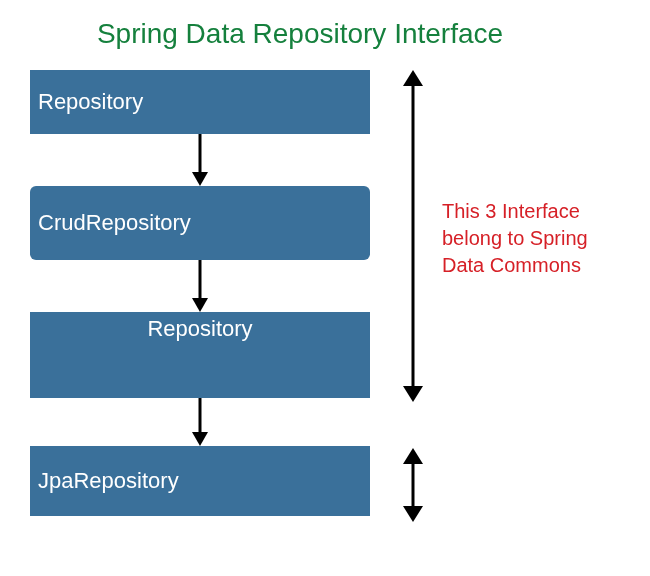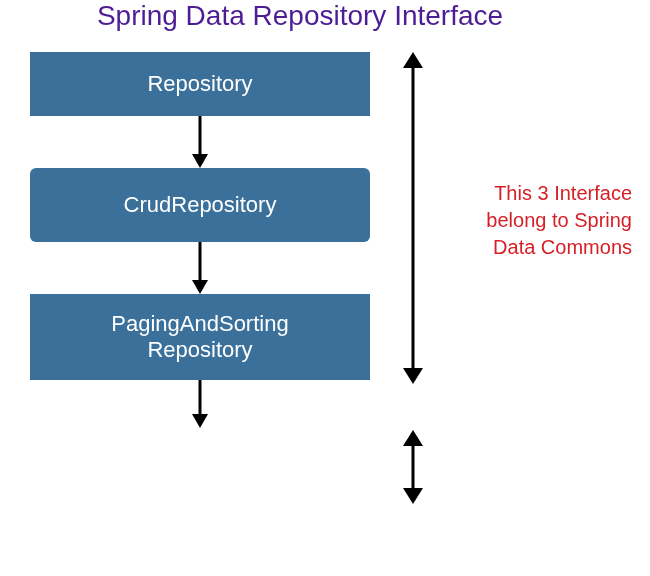--- a/index.html
+++ b/index.html
@@ -11,22 +11,23 @@
       font-family: "Myriad Pro", "Segoe UI", Arial, sans-serif;
       background: #ffffff;
       width: 650px;
       height: 576px;
       position: relative;
     }
     .title {
       font-size: 28px;
       font-weight: 400;
       text-align: center;
+      padding-top: 18px;
       padding-bottom: 8px;
-      color: #4c1d95;
+      color: #15803d;
       width: 480px;
       margin-left: 60px;
     }
     .diagram-container {
       position: relative;
       width: 100%;
       height: 510px;
     }
     .boxes-col {
       position: absolute;
@@ -34,21 +35,20 @@
       top: 12px;
       width: 340px;
     }
     .box {
       background: #3a709a;
       color: #ffffff;
       font-size: 22px;
       font-weight: 400;
       display: flex;
       align-items: center;
-      justify-content: center;
       text-align: center;
       line-height: 1.2;
       padding: 4px 8px;
     }
     .box-1 { height: 64px; }
     .box-2 { height: 74px; border-radius: 6px; }
     .box-3 { height: 86px; flex-direction: column; }
     .box-4 { height: 70px; }
     .arrow-conn {
       height: 52px;
@@ -78,21 +78,21 @@
       top: 378px;
       left: 0;
       height: 74px;
       width: 40px;
     }
     .annotation {
       position: absolute;
       color: #d62027;
       font-size: 20px;
       line-height: 1.35;
-      text-align: right;
+      text-align: left;
     }
     .annotation-1 {
       left: 442px;
       top: 140px;
       width: 190px;
     }
     .annotation-2 {
       left: 452px;
       top: 404px;
       width: 170px;
@@ -123,31 +123,33 @@
     </div>
 
     <div class="arrow-conn">
       <svg width="24" height="52" viewBox="0 0 24 52">
         <line x1="12" y1="0" x2="12" y2="40" stroke="#000" stroke-width="3"></line>
         <polygon points="12,52 4,38 20,38" fill="#000"></polygon>
       </svg>
     </div>
 
     <div class="box box-3">
-      <span>PagingAndSorting</span>
       <span>Repository</span>
     </div>
 
     <div class="arrow-conn arrow-conn-short">
       <svg width="24" height="48" viewBox="0 0 24 48">
         <line x1="12" y1="0" x2="12" y2="36" stroke="#000" stroke-width="3"></line>
         <polygon points="12,48 4,34 20,34" fill="#000"></polygon>
       </svg>
     </div>
 
+    <div class="box box-4">
+      <span>JpaRepository</span>
+    </div>
 
   </div>
 
   <div class="bracket-col">
 
     <div class="bracket-1">
       <svg width="40" height="332" viewBox="0 0 40 332">
         <polygon points="18,0 8,16 28,16" fill="#000"></polygon>
         <line x1="18" y1="14" x2="18" y2="318" stroke="#000" stroke-width="3"></line>
         <polygon points="18,332 8,316 28,316" fill="#000"></polygon>

